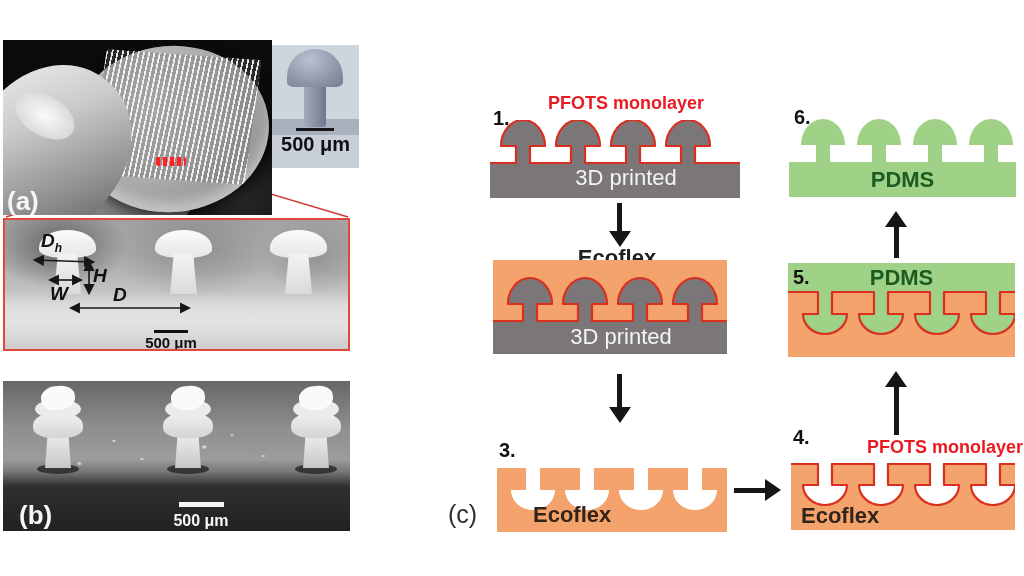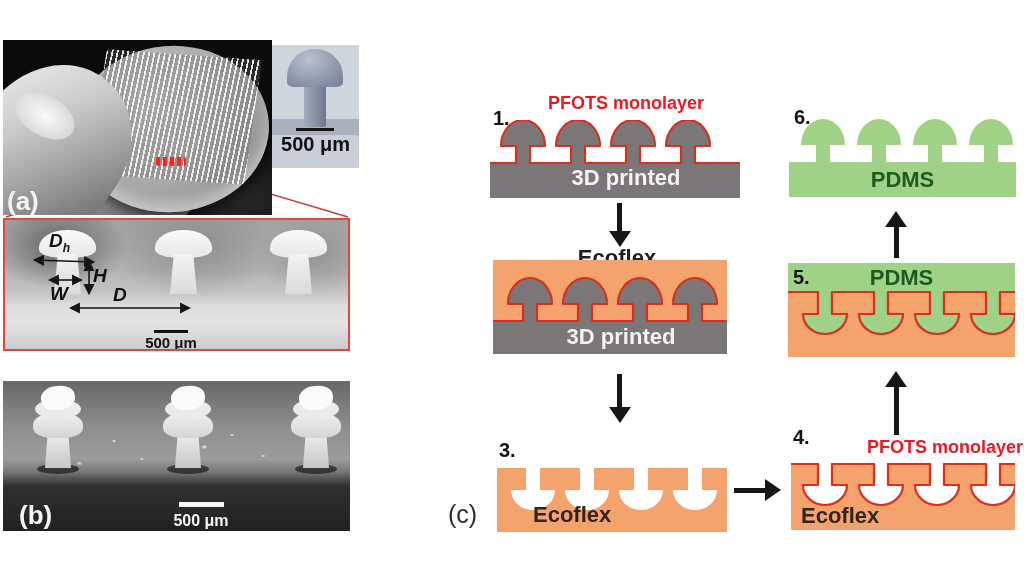--- a/index.html
+++ b/index.html
@@ -90,21 +90,21 @@
     clip-path:polygon(10% 0,90% 0,100% 100%,0 100%);background:linear-gradient(180deg,#ececec,#c7c7c7);}
   .sp-foot{position:absolute;left:8px;top:78px;width:42px;height:10px;border-radius:50%;
     background:#1f1f1f;opacity:.75;}
   #label-b{left:16px;top:119px;}
   #sem-scale-line{left:176px;top:121px;width:45px;height:5px;background:#f6f6f6;}
   #sem-scale-text{left:158px;top:131px;width:80px;text-align:center;font-size:16px;font-weight:bold;color:#f6f6f6;}
 
   
   .stepnum{font-size:20px;font-weight:bold;color:#121212;}
   .pfots-text{font-size:18px;font-weight:bold;color:var(--pfots_text_red,#ea1a22);white-space:nowrap;}
-  .mat-white{font-size:22px;font-weight:bold;color:#f4f4f4;text-align:center;padding-left:22px;}
+  .mat-white{font-size:22px;font-weight:normal;color:#f4f4f4;text-align:center;padding-left:22px;}
   .mat-dark{font-size:22px;font-weight:bold;color:#1f1f1f;text-align:center;}
   .mat-brown{font-size:22px;font-weight:bold;color:var(--ecoflex_text_brown,#33241a);}
   .mat-green{font-size:22px;font-weight:bold;color:var(--pdms_text_green,#1d5c21);text-align:center;}
   #label-c{left:448px;top:500px;width:44px;font-size:25px;color:#2e2e2e;}
 
   
   .arr-shaft{position:absolute;background:#161616;}
   .arr-head-down{position:absolute;width:0;height:0;border-left:11px solid transparent;
     border-right:11px solid transparent;border-top:16px solid #161616;}
   .arr-head-up{position:absolute;width:0;height:0;border-left:11px solid transparent;
@@ -160,21 +160,21 @@
         <marker id="ah" viewBox="0 0 10 10" refX="8" refY="5" markerWidth="7" markerHeight="7" orient="auto-start-reverse">
             <path d="M0 0 L10 5 L0 10 Z" fill="#161616"></path>
           </marker>
       </defs>
       <line x1="30" y1="40" x2="88" y2="42" marker-start="url(#ah)" marker-end="url(#ah)"></line>
       <line x1="84" y1="42" x2="84" y2="73" marker-start="url(#ah)" marker-end="url(#ah)"></line>
       <line x1="45" y1="60" x2="76" y2="60" marker-start="url(#ah)" marker-end="url(#ah)"></line>
       <line x1="66" y1="88" x2="184" y2="88" marker-start="url(#ah)" marker-end="url(#ah)"></line>
     </svg>
 
-    <div class="abs dim-label" style="left:44px;top:10px;">
+    <div class="abs dim-label" style="left:36px;top:10px;">
       <span>D</span><sub>h</sub>
     </div>
     <div class="abs dim-label" style="left:88px;top:45px;">H</div>
     <div class="abs dim-label" style="left:45px;top:63px;">W</div>
     <div class="abs dim-label" style="left:108px;top:64px;">D</div>
 
     <div id="rb-scale-line" class="abs"></div>
     <div id="rb-scale-text" class="abs">500 μm</div>
   </div>
 

